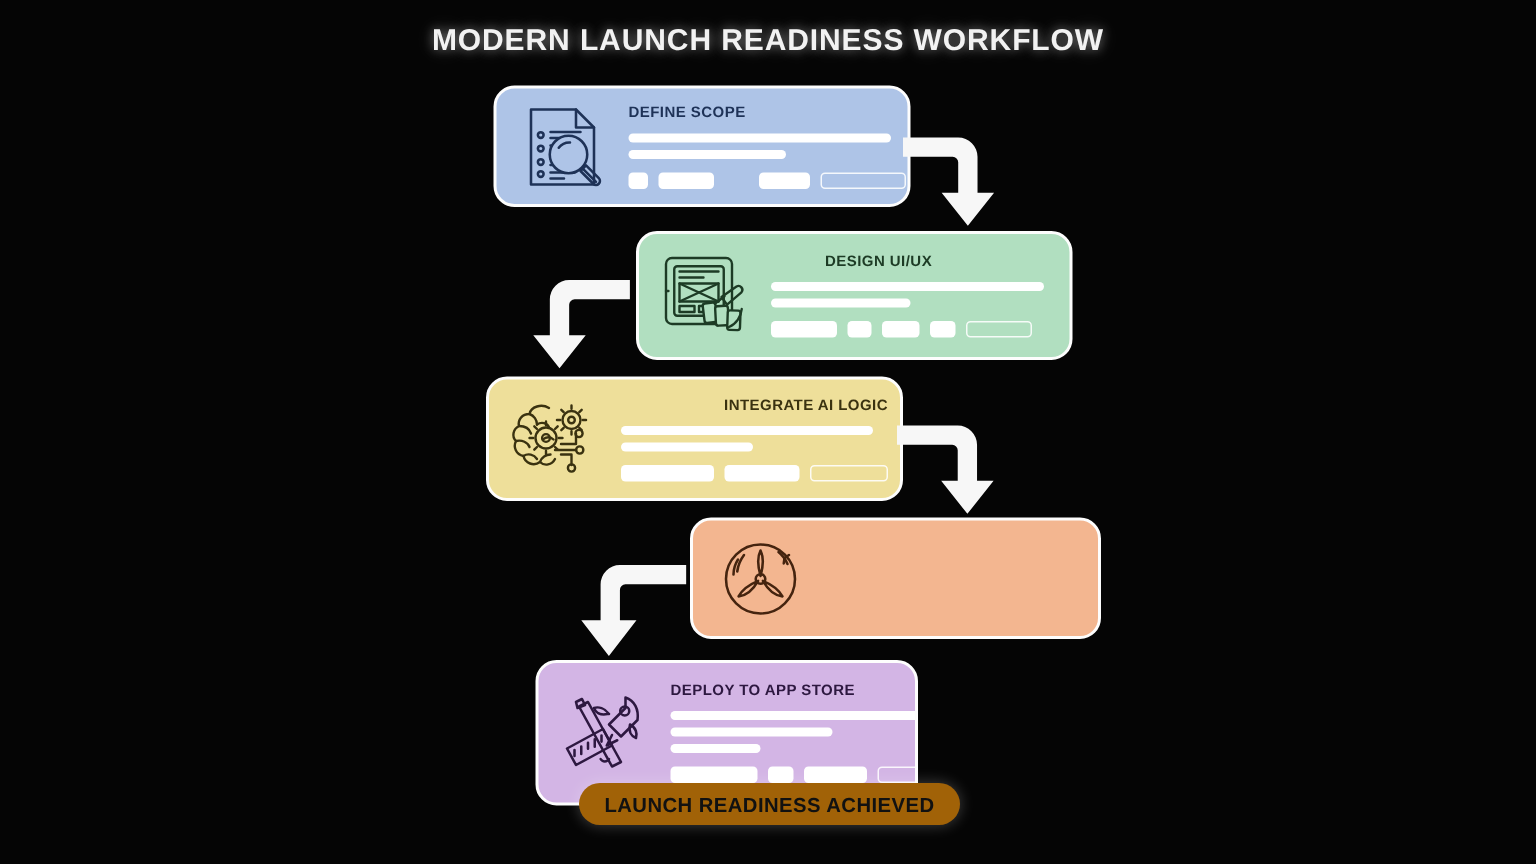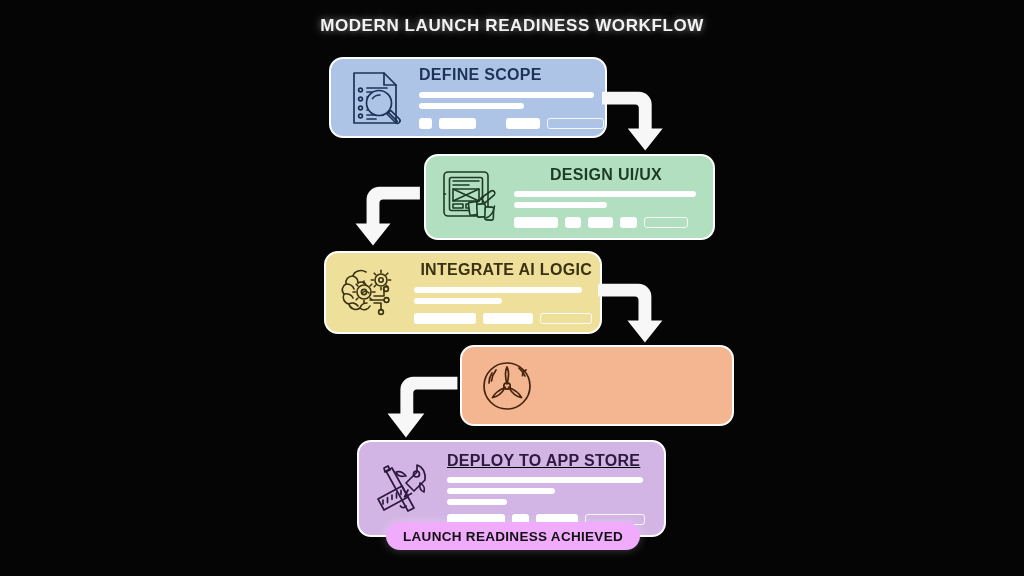--- a/index.html
+++ b/index.html
@@ -23,21 +23,21 @@
     background: #050505;
   }
 
   
   #page-title {
     position: absolute;
     top: 16px;
     left: 0;
     width: 1024px;
     text-align: center;
-    font-size: 17px;
+    font-size: 20px;
     font-weight: bold;
     letter-spacing: 0.6px;
     color: #f2f2f2;
     text-shadow: 0 0 7px rgba(255,255,255,0.45), 0 0 16px rgba(255,255,255,0.18);
   }
 
   
   .card {
     position: absolute;
     border-radius: 14px;
@@ -62,21 +62,21 @@
     flex: 1 1 auto;
     display: flex;
     flex-direction: column;
     justify-content: center;
     gap: 6px;
     padding-left: 6px;
     padding-right: 2px;
   }
 
   .card-title {
-    font-size: 16px;
+    font-size: 10px;
     font-weight: bold;
     letter-spacing: 0.3px;
     line-height: 1.1;
     margin-bottom: 2px;
   }
 
   .lines { display: flex; flex-direction: column; gap: 5px; }
   .line {
     height: 6px;
     border-radius: 3px;
@@ -100,31 +100,31 @@
 
   #card-2 { left: 424px; top: 154px; width: 291px; height: 86px; background: #b1dfc0; }
   #card-2 .card-title { color: #1d3b25; margin-left: 36px; }
 
   #card-3 { left: 324px; top: 251px; width: 278px; height: 83px; background: #eedf9a; }
   #card-3 .card-title { color: #3a3210; text-align: right; }
 
   #card-4 { left: 460px; top: 345px; width: 274px; height: 81px; background: #f3b690; }
   #card-4 .card-title { color: #45240f; }
 
-  #card-5 { left: 357px; top: 440px; width: 309px; height: 97px; background: #d3b5e5; text-decoration: underline; }
+  #card-5 { left: 357px; top: 440px; width: 255px; height: 97px; background: #d3b5e5; }
   #card-5 .card-title { color: #2d1840; }
 
   
   #achieved-badge {
     position: absolute;
     left: 386px;
     top: 522px;
     width: 254px;
     height: 28px;
-    background: #f0abfc;
+    background: #a16207;
     border-radius: 15px;
     display: flex;
     align-items: center;
     justify-content: center;
     font-size: 13.5px;
     font-weight: bold;
     letter-spacing: 0.3px;
     color: #111111;
     box-shadow: 0 0 10px rgba(255,255,255,0.25);
   }

